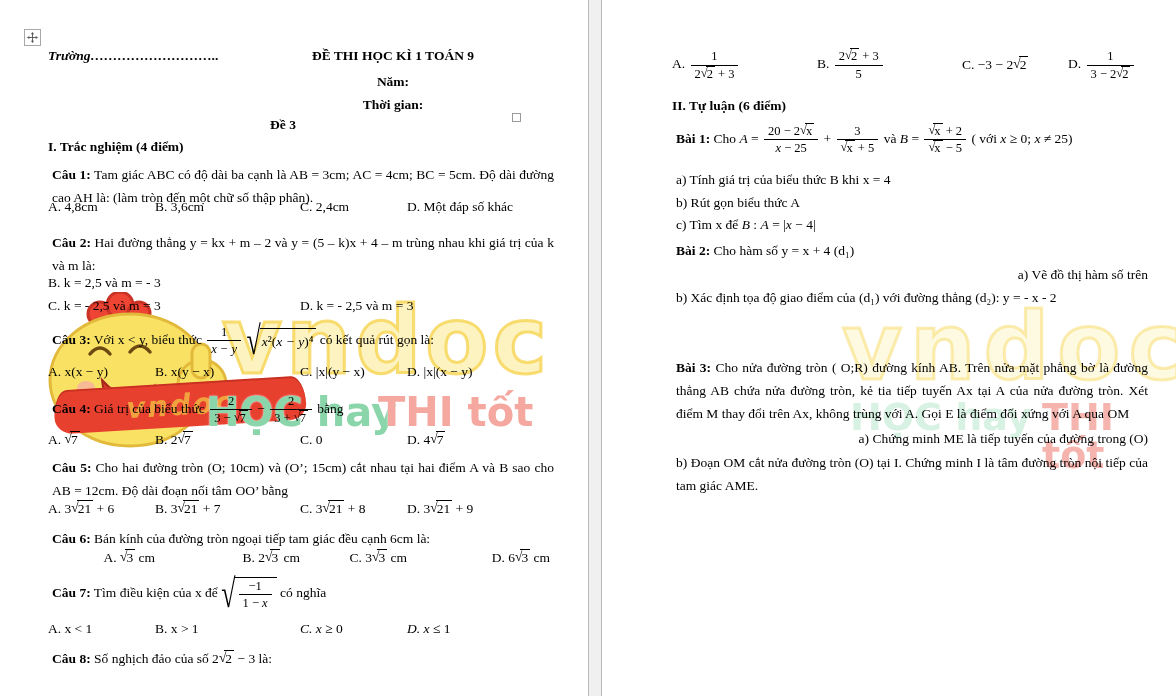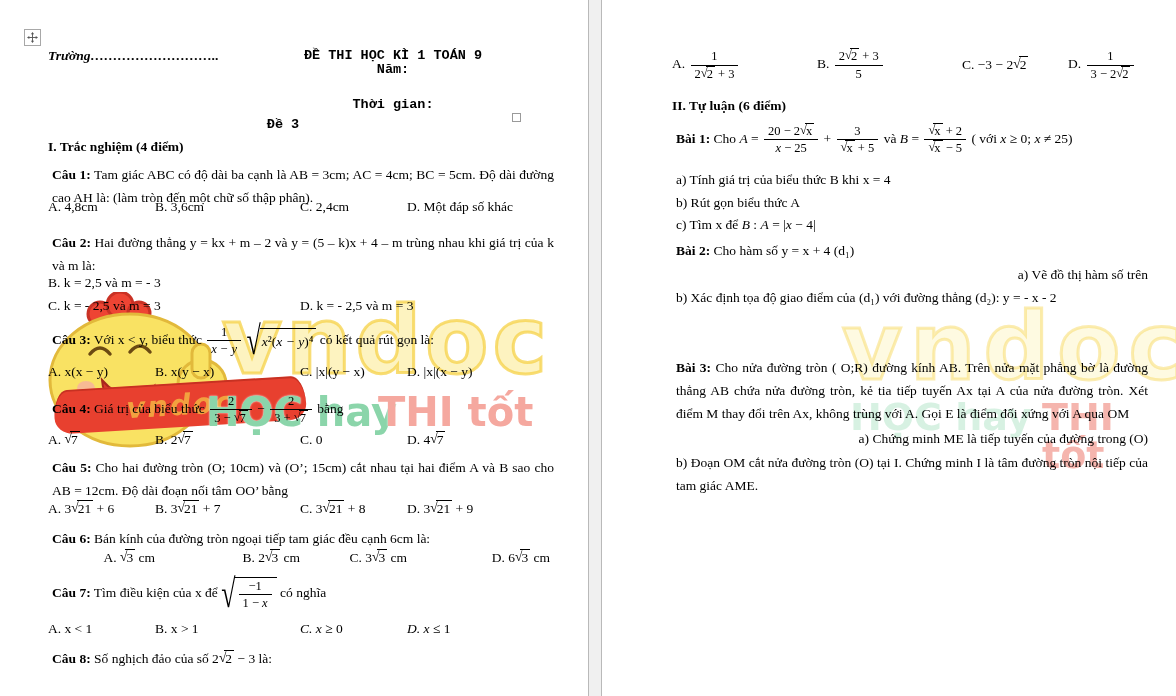--- a/index.html
+++ b/index.html
@@ -16,21 +16,21 @@
     background:#f0f0f0;border-left:1px solid #b9b9b9;border-right:1px solid #b9b9b9;
     box-sizing:border-box;
   }
   .content{position:absolute;z-index:2;}
   #content-left{left:48px;top:40px;width:502px;height:640px;}
   #content-right{left:70px;top:40px;width:472px;height:640px;}
 
   .para{position:absolute;left:0;margin:4px;width:100%;line-height:23px;text-align:justify;}
   .hline{position:absolute;margin:0;line-height:18px;white-space:nowrap;}
   .bold{font-weight:bold;}
-  .ctr{text-align:center;font-family:Liberation Mono, monospace;}
+  .ctr{text-align:center;}
 
   .optrow{position:absolute;left:0;display:flex;width:100%;line-height:20px;}
   .optrow .c1{width:107px;flex:none;}
   .optrow .c2{width:145px;flex:none;}
   .optrow .c3{width:107px;flex:none;}
   .optrow .c4{flex:1;}
   .optrow.g2 .c1{width:252px;}
   .optrow.gr .c1{width:145px;}
   .optrow.gr .c2{width:145px;}
   .optrow.gr .c3{width:106px;}
@@ -132,21 +132,21 @@
   <div class="move-handle">
     <svg width="11" height="11" viewBox="0 0 24 24">
       <path d="M12 0 L8.5 5 h7 Z M12 24 L8.5 19 h7 Z M0 12 L5 8.5 v7 Z M24 12 L19 8.5 v7 Z" fill="#555"></path>
       <path d="M12 4 v16 M4 12 h16" stroke="#555" stroke-width="2"></path>
     </svg>
   </div>
 
   <div class="content" id="content-left">
     <p class="hline bold" style="top:7px;left:0;font-style:italic;">Trường………………………..</p>
     <p class="hline bold ctr" style="top:7px;left:160px;width:370px;">ĐỀ THI HỌC KÌ 1 TOÁN 9</p>
-    <p class="hline bold ctr" style="top:21px;left:160px;width:370px;">Năm:</p>
+    <p class="hline bold ctr" style="top:33px;left:160px;width:370px;">Năm:</p>
     <p class="hline bold ctr" style="top:56px;left:160px;width:370px;">Thời gian:</p>
     <p class="hline bold ctr" style="top:76px;left:0;width:470px;">Đề 3</p>
     <span class="anchor-box"></span>
     <p class="hline bold" style="top:98px;left:0;">I. Trắc nghiệm (4 điểm)</p>
 
     <p class="para" style="top:119px;"><b>Câu 1:</b> Tam giác ABC có độ dài ba cạnh là AB = 3cm; AC = 4cm; BC = 5cm. Độ dài đường cao AH là: (làm tròn đến một chữ số thập phân).</p>
     <div class="optrow" style="top:157px;">
       <span class="c1">A. 4,8cm</span>
       <span class="c2">B. 3,6cm</span>
       <span class="c3">C. 2,4cm</span>

